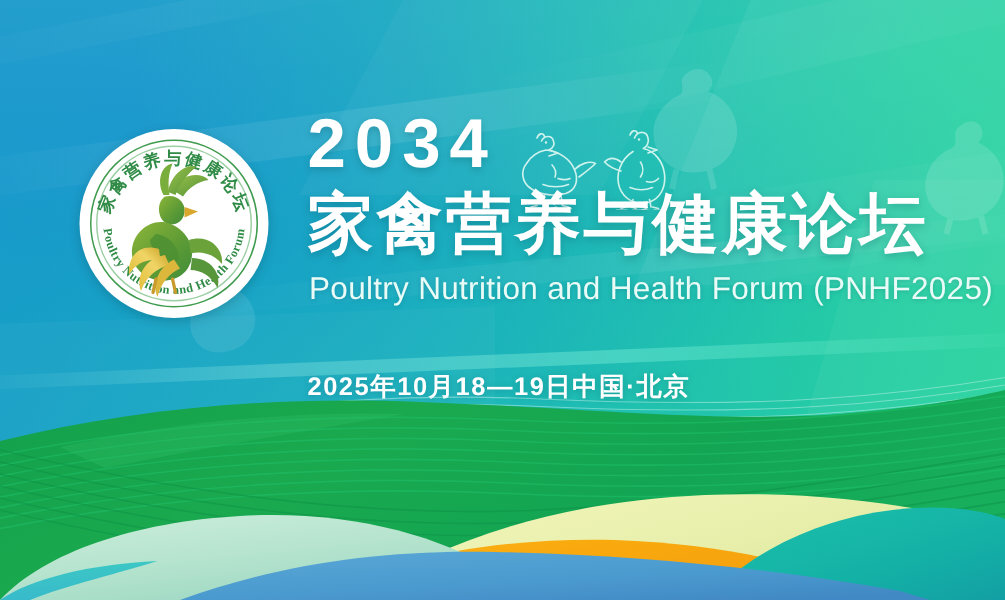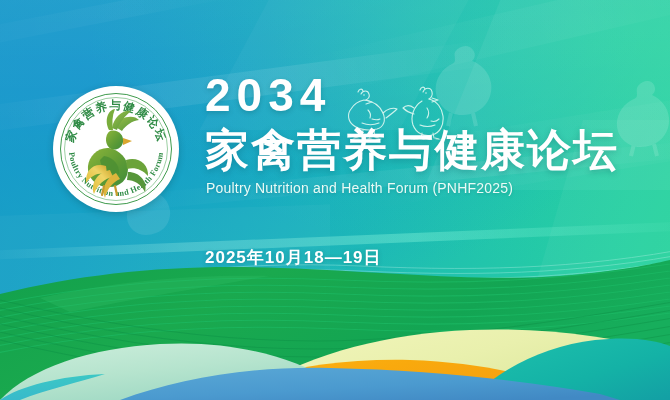--- a/index.html
+++ b/index.html
@@ -106,21 +106,21 @@
     font-size: 44px;
     font-weight: 700;
     color: #ffffff;
     letter-spacing: 2px;
     line-height: 1.1;
     white-space: nowrap;
     text-shadow: 0 2px 6px rgba(0,70,80,0.28);
   }
   #en-title {
     margin: 6px 0 0 1px;
-    font-size: 14px;
+    font-size: 21px;
     font-weight: 400;
     color: #e9fbf6;
     letter-spacing: 0.2px;
     line-height: 1.2;
     white-space: nowrap;
     text-shadow: 0 1px 3px rgba(0,70,80,0.22);
   }
 
   
   #chicken-art {
@@ -281,20 +281,21 @@
   </svg>
 
   <div id="title-block">
     <div id="year">2034</div>
     <div id="cn-title">家禽营养与健康论坛</div>
     <div id="en-title">Poultry Nutrition and Health Forum (PNHF2025)</div>
   </div>
 
   <div id="info-row">
     <span id="event-date">2025年10月18—19日</span>
+    <span id="event-place">中国·北京</span>
   </div>
 
   <svg id="landscape" viewBox="0 0 670 180" preserveAspectRatio="none">
     <defs>
       <linearGradient id="lg-darkgreen" x1="0" y1="0" x2="1" y2="0.4">
         <stop offset="0%" stop-color="#12a04c"></stop>
         <stop offset="38%" stop-color="#1aa94e"></stop>
         <stop offset="72%" stop-color="#13a553"></stop>
         <stop offset="100%" stop-color="#17ae5c"></stop>
       </linearGradient>

